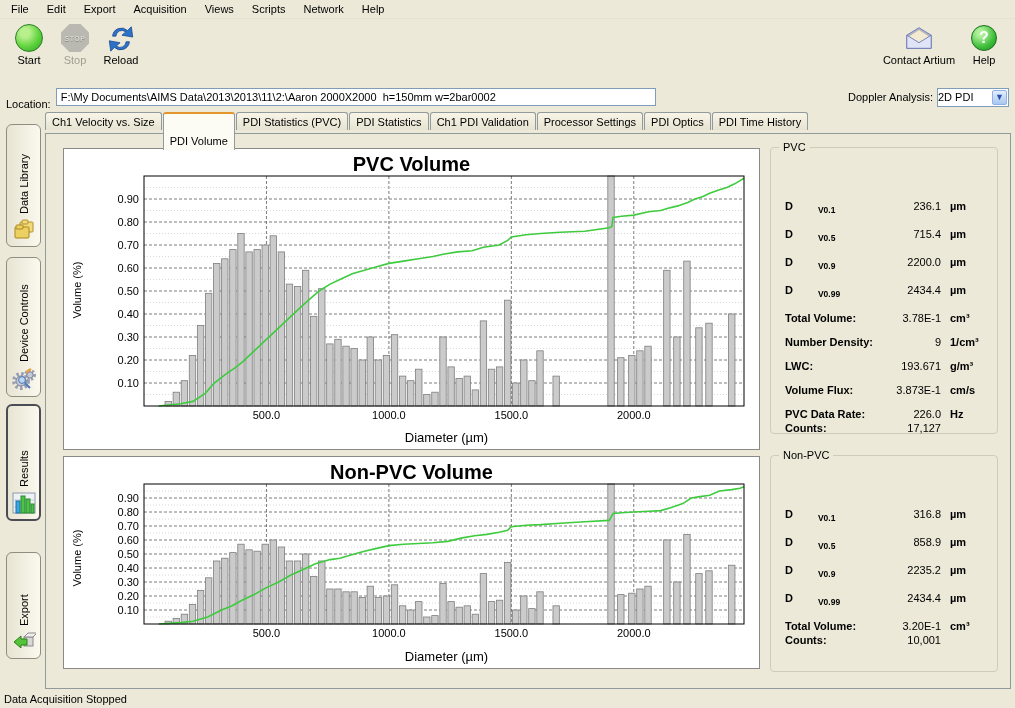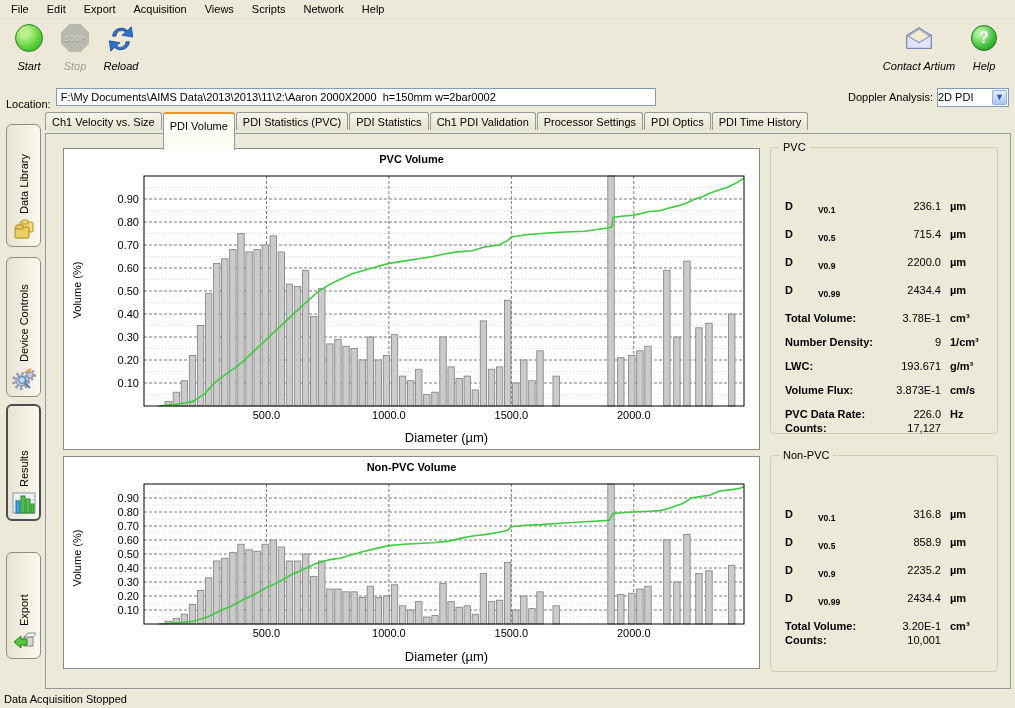--- a/index.html
+++ b/index.html
@@ -11,21 +11,21 @@
   }
   
   .menubar { height:19px; display:flex; align-items:center; padding-left:2px;
              border-bottom:1px solid #e6e2d0; }
   .menu-item { padding:3px 9px; cursor:default; }
   
   .toolbar { height:60px; display:flex; align-items:flex-start; padding:3px 8px 0 6px; }
   .tool { display:flex; flex-direction:column; align-items:center; width:46px; margin-right:0px; }
   .tool.wide { width:84px; }
   .tool .ticon { width:32px; height:32px; display:flex; align-items:center; justify-content:center; }
-  .tool .tlabel { margin-top:6px;font-style:italic; }
+  .tool .tlabel { margin-top:0; }
   .tool.disabled .tlabel { color:#a09e90; }
   .toolbar-right { margin-left:auto; display:flex; }
   .start-sphere { width:28px; height:28px; border-radius:50%;
     background:radial-gradient(circle at 35% 30%, #b9f08e 0 18%, #62d43f 55%, #2aa327 100%);
     border:1px solid #2d7d22; }
   .stop-oct { width:28px; height:28px; background:#b9b9b1;
     clip-path:polygon(30% 0,70% 0,100% 30%,100% 70%,70% 100%,30% 100%,0 70%,0 30%);
     display:flex; align-items:center; justify-content:center;
     color:#d7d7cf; font-weight:bold; font-size:7px; letter-spacing:.5px;
     text-shadow:0 1px 0 #8f8f87; }
@@ -53,29 +53,29 @@
   .side-tab.selected { border:2px solid #4c4c55; }
   .side-tab .vtext { writing-mode:vertical-rl; transform:rotate(180deg);
     flex:1; display:flex; align-items:center; font-size:11px; }
   .side-tab svg { margin-top:5px; }
   .content { position:absolute; left:45px; top:0; right:4px; bottom:0; }
   
   .tabstrip { position:absolute; top:0; left:0; right:0; height:21px; display:flex; }
   .tab { border:1px solid #919B9C; border-bottom:none; border-radius:3px 3px 0 0;
     background:linear-gradient(#f8f5e8,#e7e3d2); padding:3px 6px 2px 6px; margin-right:1px;
     position:relative; height:18px; white-space:nowrap; }
-  .tab.active { background:#fcfbf4; height:38px; border-top:2px solid #E5952E; padding-top:6px; z-index:3; }
+  .tab.active { background:#fcfbf4; height:38px; border-top:2px solid #E5952E; padding-top:21px; z-index:3; }
   .page { position:absolute; top:21px; left:0; right:0; bottom:0;
     border:1px solid #919B9C; background:#ECE9D8; }
   
   .chart-box { position:absolute; left:17px; width:697px; background:#fff;
     border:1px solid #8a8a8a; }
   #chart-box-0 { top:14px; height:302px; }
   #chart-box-1 { top:322px; height:213px; }
-  .chart-title { text-align:center; font-weight:bold; font-size:11px; padding-top:4px; }
+  .chart-title { text-align:center; font-weight:bold; font-size:20px; padding-top:4px; }
   .plot-svg { position:absolute; left:0; }
   #plot-0 { top:24px; width:695px; height:252px; }
   #plot-1 { top:24px; width:695px; height:164px; }
   .xlabel { position:absolute; left:80px; right:10px; bottom:4px; text-align:center; font-size:13px; }
   .ylabel { position:absolute; left:-22px; top:45%; transform:rotate(-90deg); font-size:11px; width:70px; text-align:center; }
   
   .groupbox { position:absolute; left:724px; width:228px;
     border:1px solid #cfccb8; border-radius:4px; }
   #pvc-group { top:13px; height:287px; }
   #nonpvc-group { top:321px; height:217px; }

